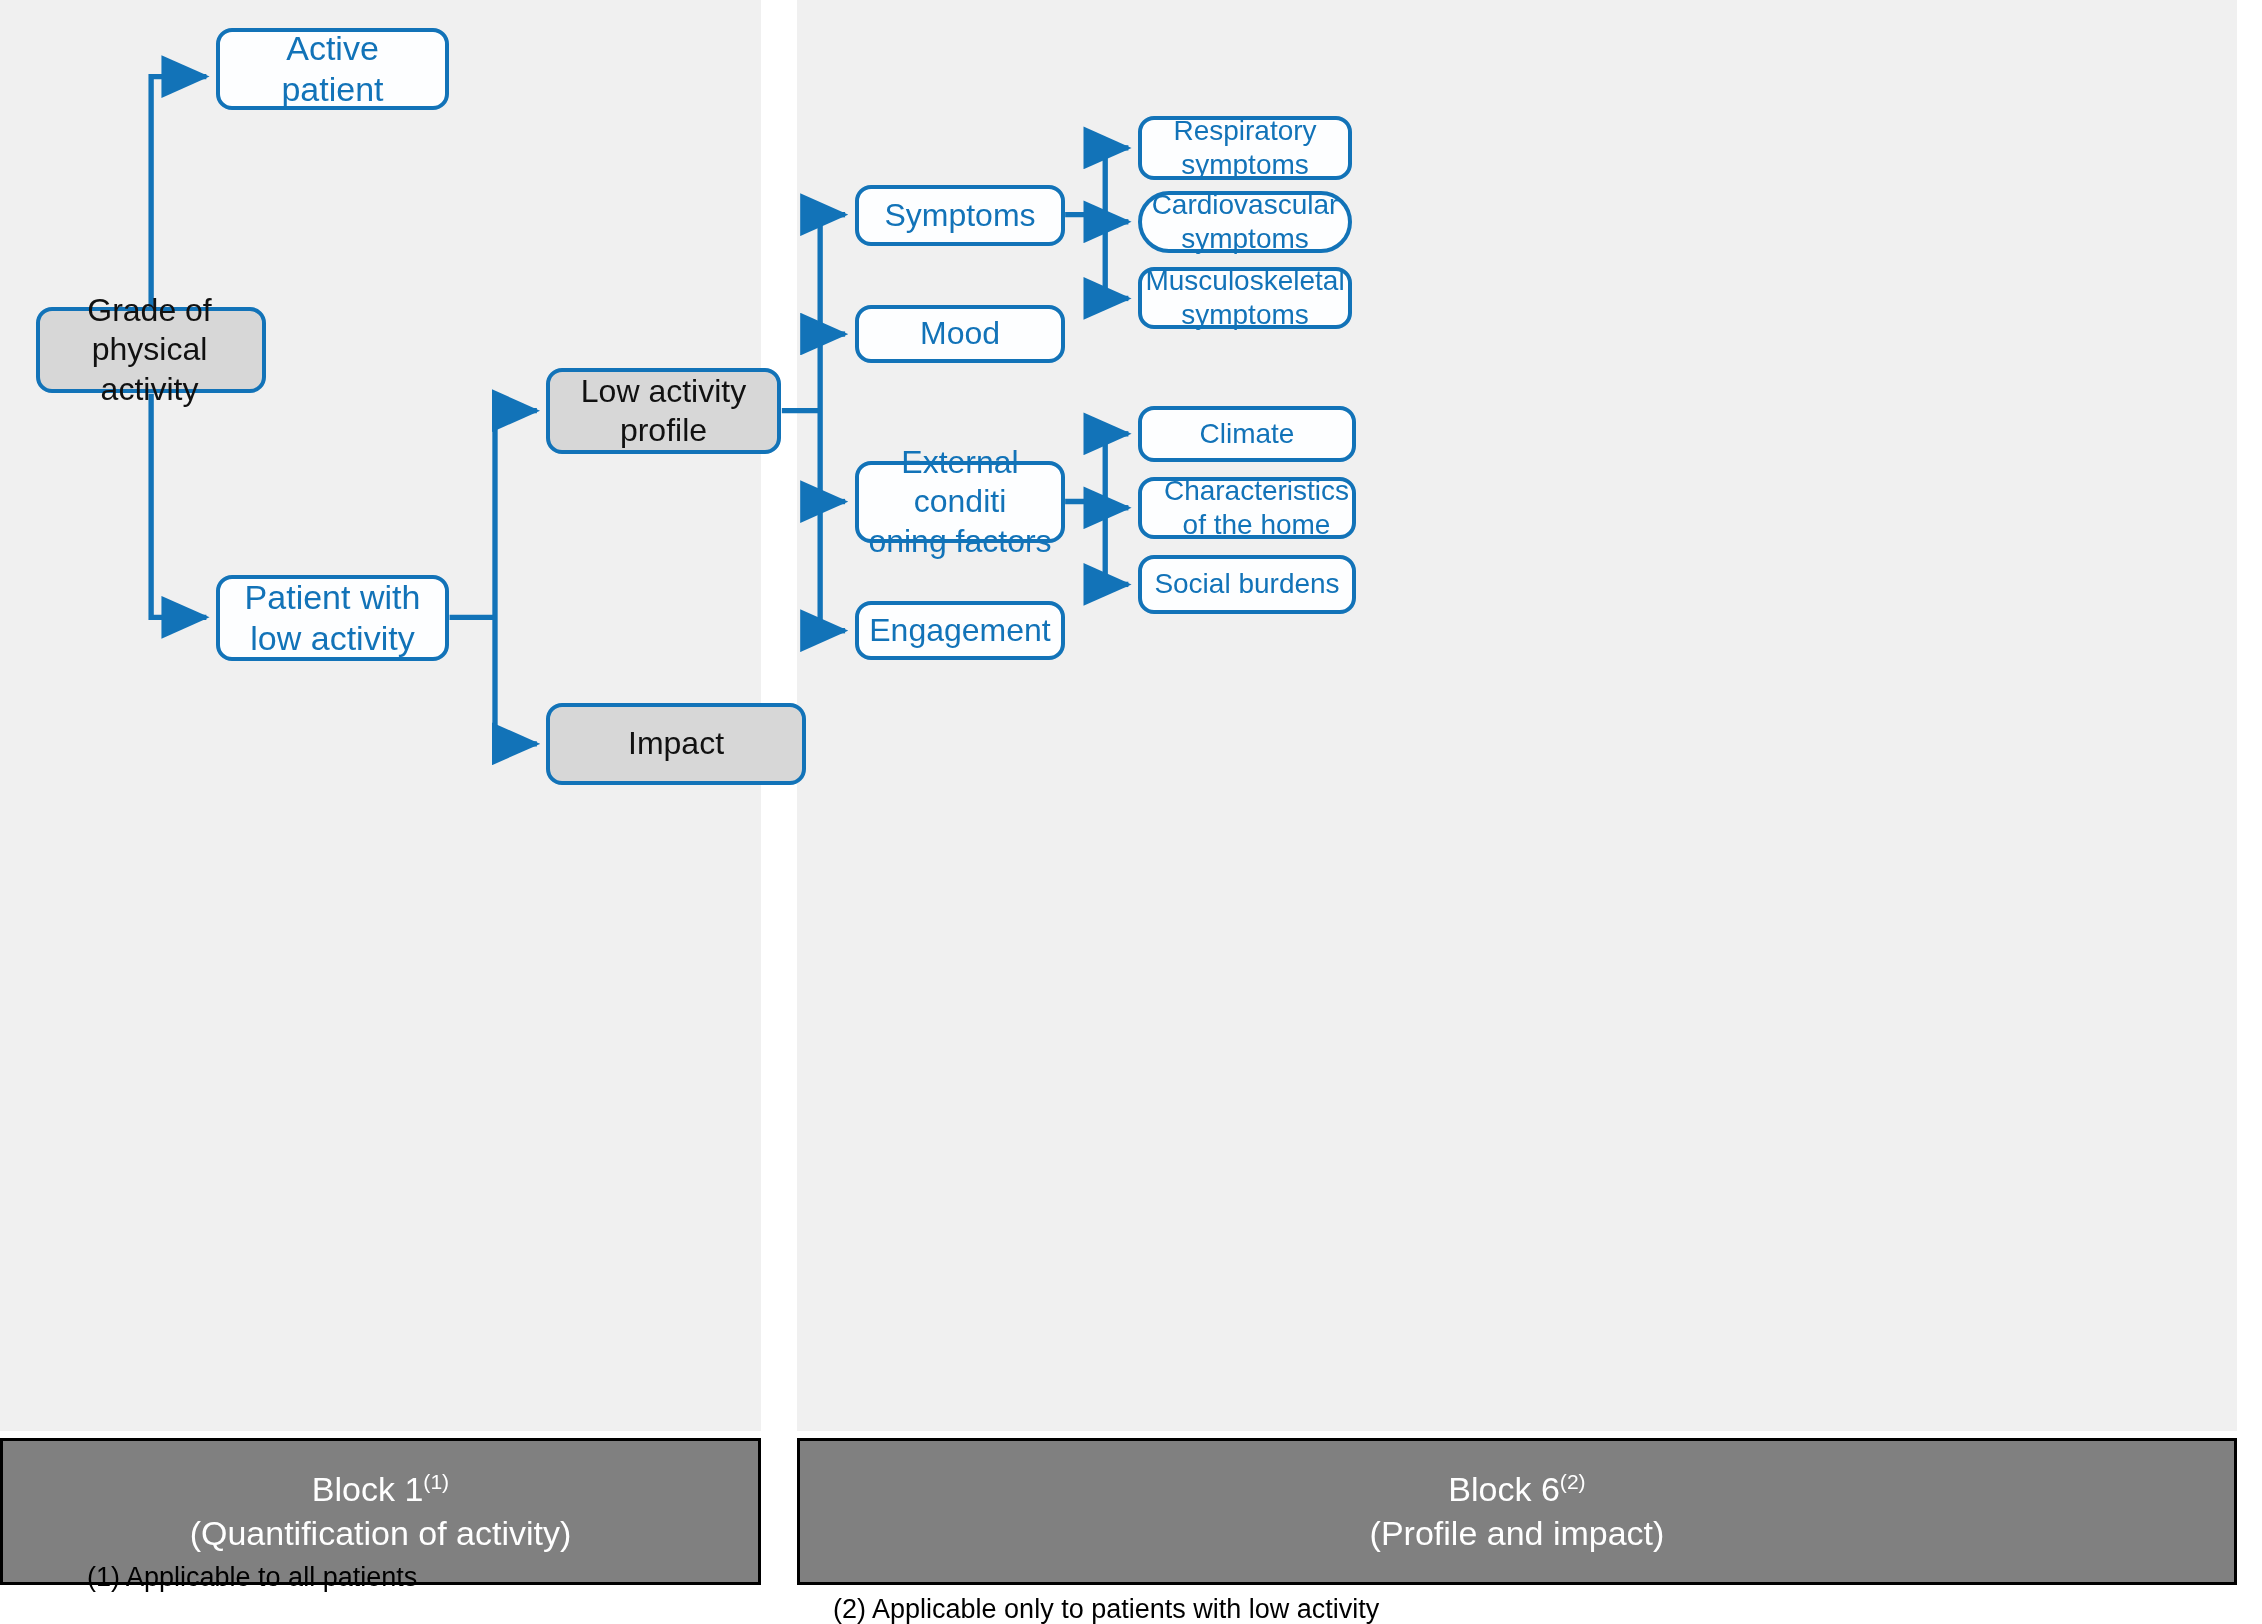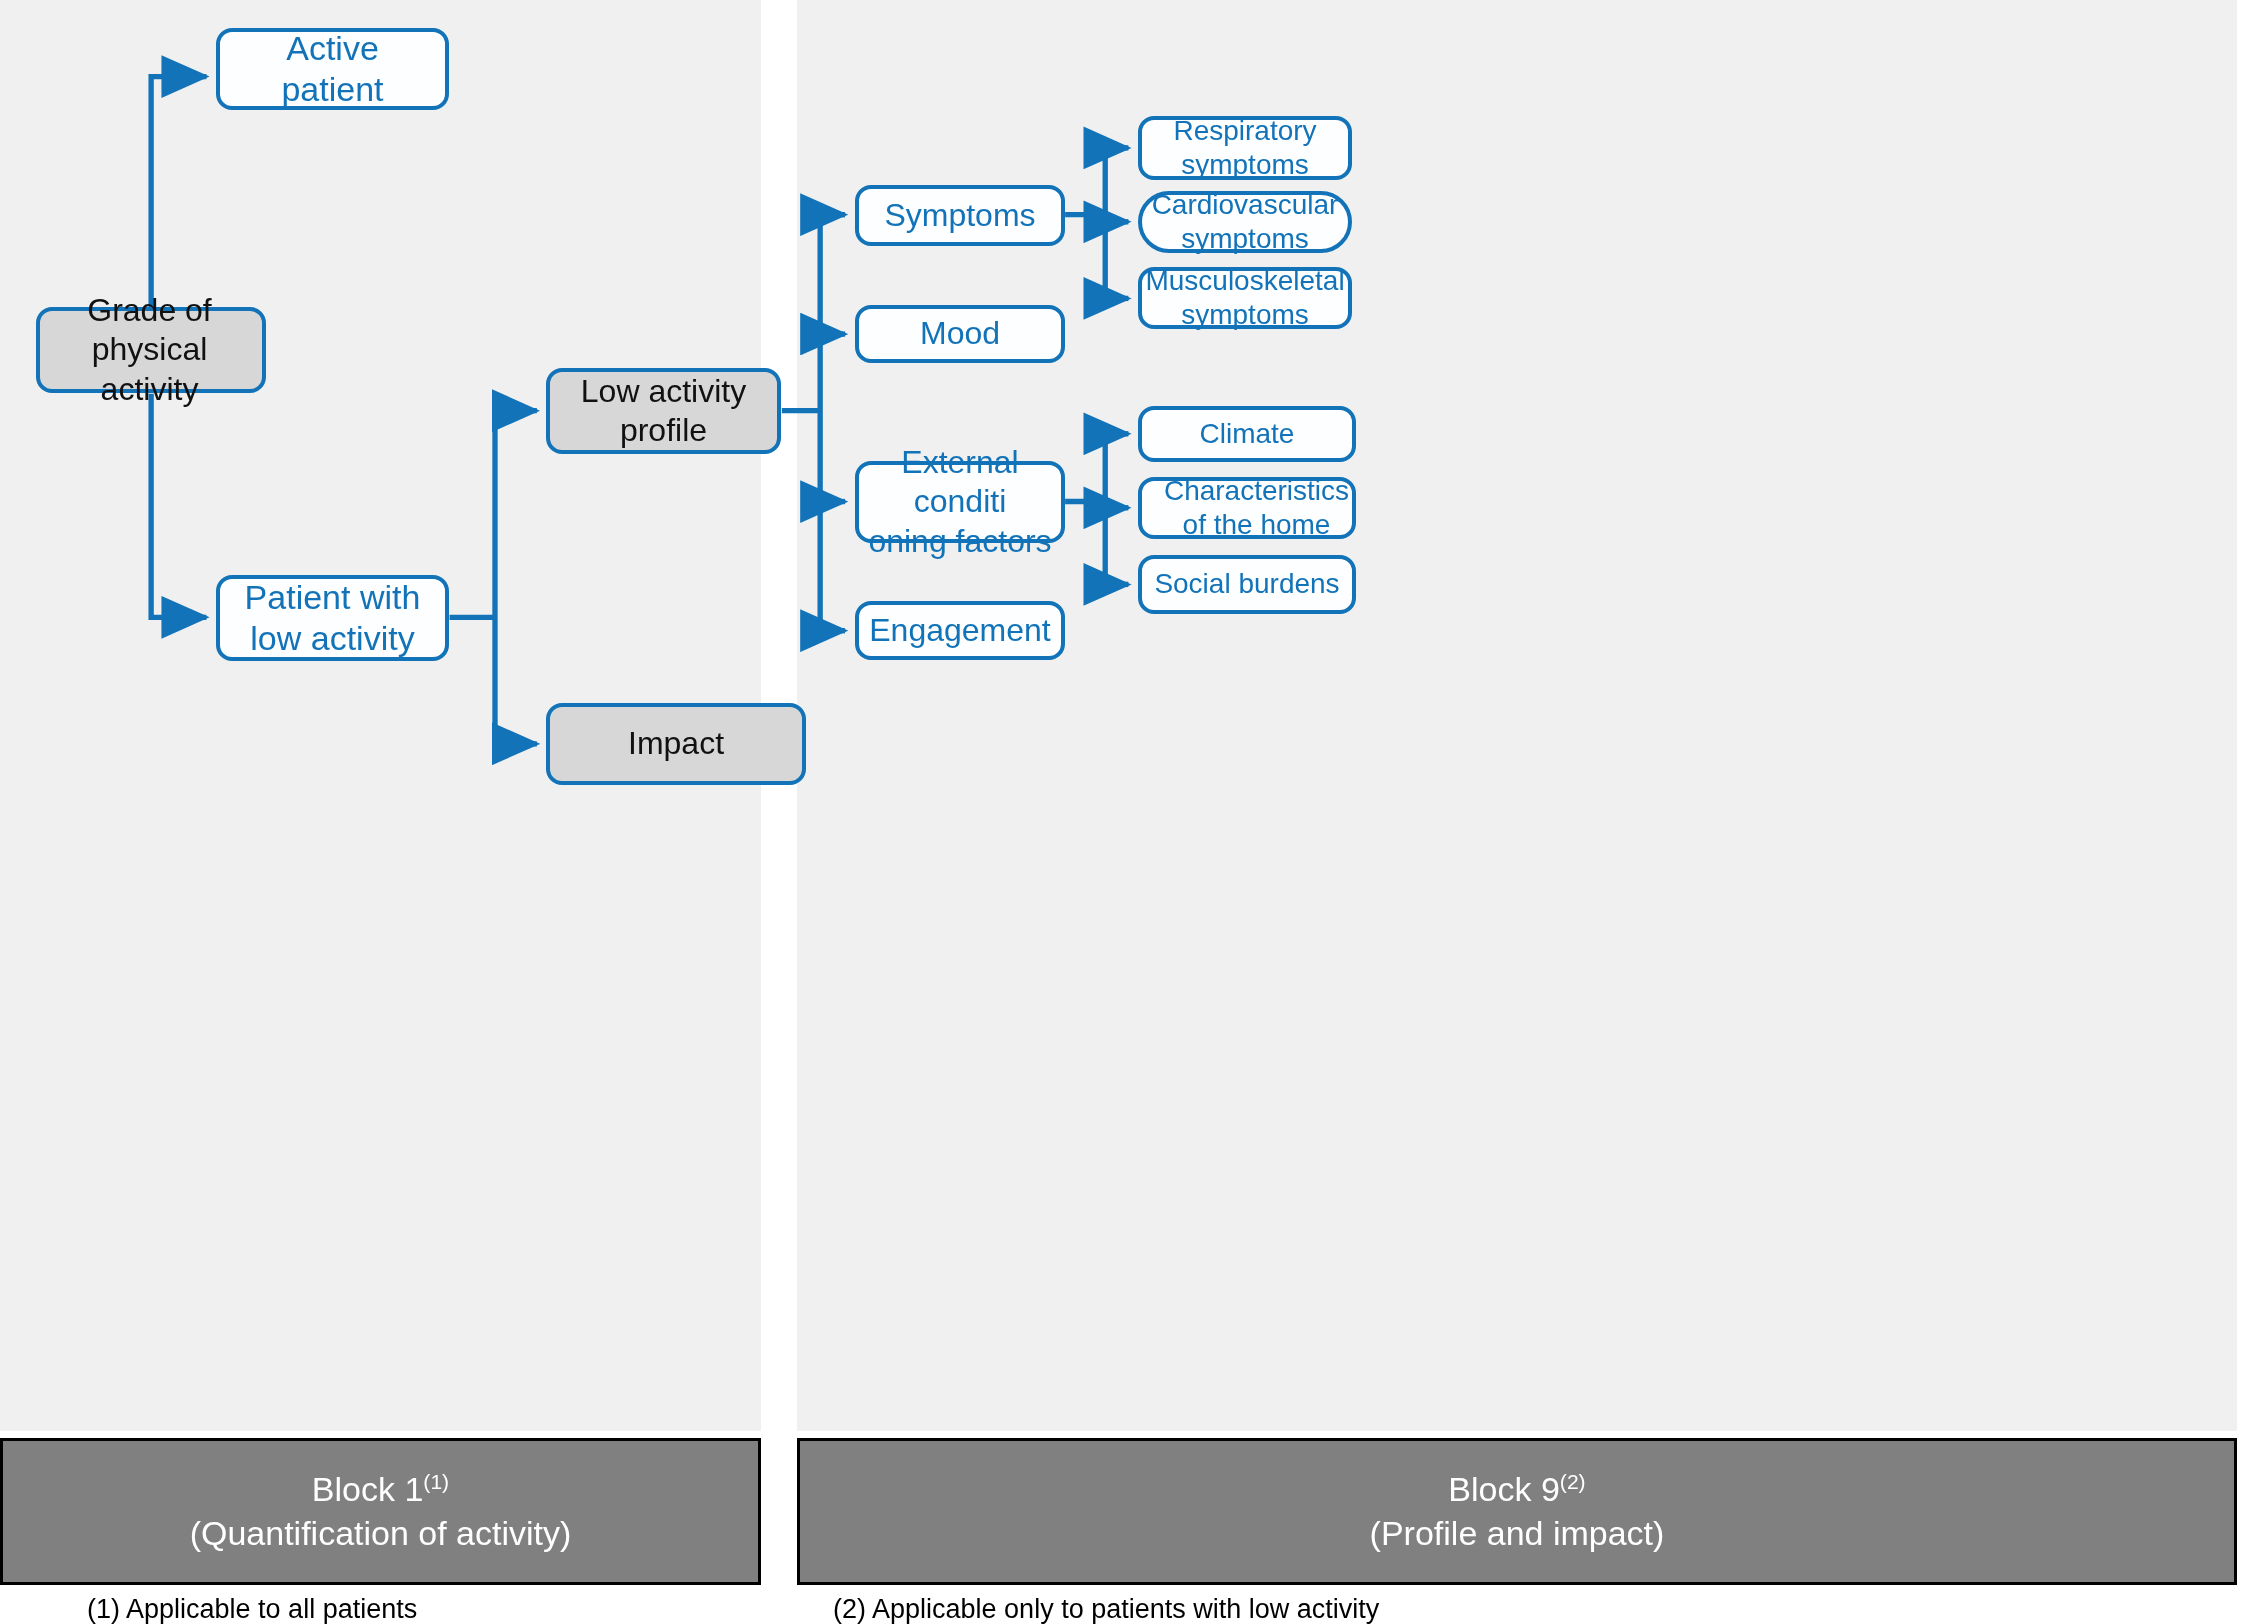--- a/index.html
+++ b/index.html
@@ -42,21 +42,21 @@
   #band-block2 { left: 797px; top: 1438px; width: 1440px; height: 147px; }
   .footer-band sup { font-size: 0.62em; vertical-align: super; }
 
   
   .footnote {
     position: absolute;
     color: #000000;
     font-size: 27px;
     white-space: nowrap;
   }
-  #footnote-1 { left: 87px;  top: 1594px; }
+  #footnote-1 { left: 87px;  top: 1562px; }
   #footnote-2 { left: 833px; top: 1594px; }
 
   
   #connectors {
     position: absolute;
     left: 0; top: 0;
     width: 2263px;
     height: 1624px;
     pointer-events: none;
   }
@@ -257,21 +257,21 @@
 
   <div class="footer-band" id="band-block1">
     <span>
       <span>Block 1</span><sup>(1)</sup><br>
       <span>(Quantification of activity)</span>
     </span>
   </div>
 
   <div class="footer-band" id="band-block2">
     <span>
-      <span>Block 9</span><sup>(2)</sup><br>
+      <span>Block 6</span><sup>(2)</sup><br>
       <span>(Profile and impact)</span>
     </span>
   </div>
 
   <div class="footnote" id="footnote-1">(1) Applicable to all patients</div>
   <div class="footnote" id="footnote-2">(2) Applicable only to patients with low activity</div>
 
 </div>
 
 

